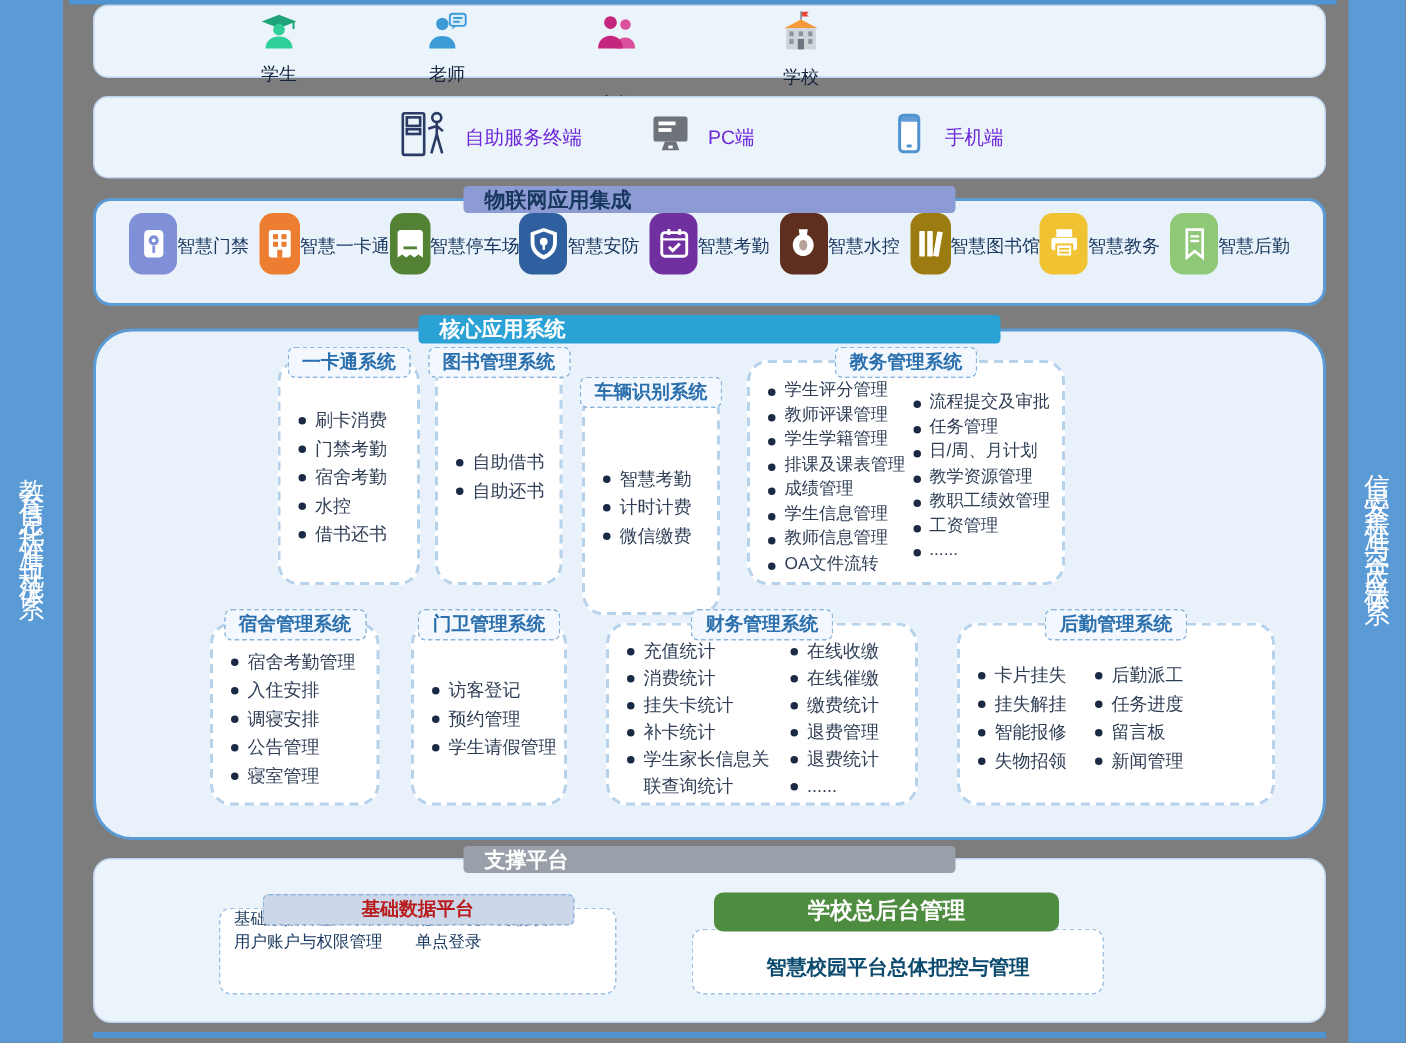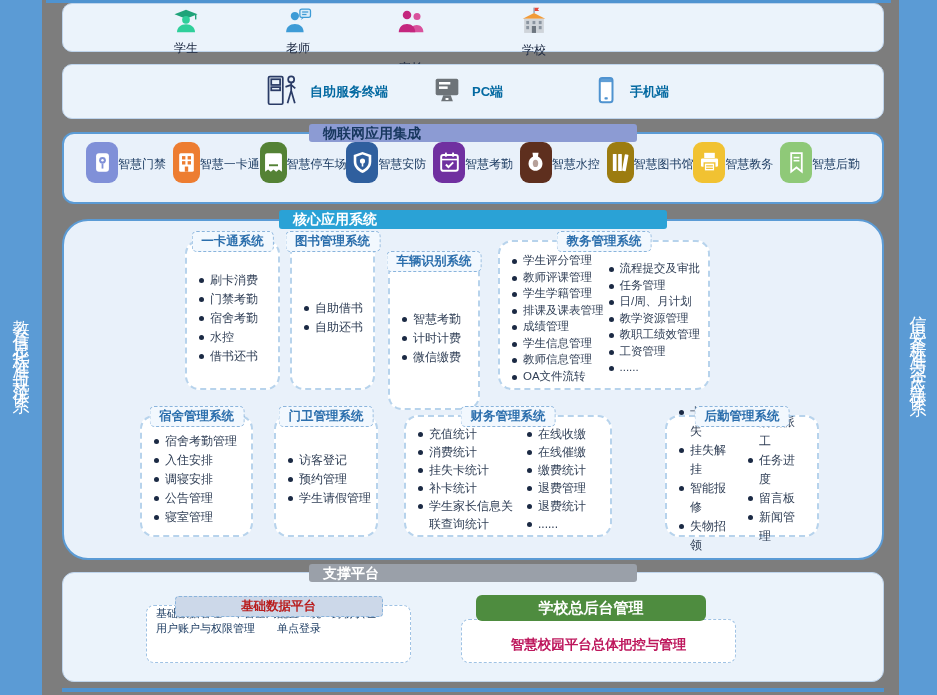--- a/index.html
+++ b/index.html
@@ -36,21 +36,21 @@
   .banner-core{top:-11px;width:360px;background:var(--core_banner);color:#fff;height:19px;line-height:19px}
   .banner-support{top:-9px;width:300px;background:var(--support_banner);color:#fff;height:18px}
 
   
   .user-item{position:absolute;top:2px;transform:translateX(-50%);display:flex;
              flex-direction:column;align-items:center;width:90px}
   .user-item .ulabel{font-size:12px;color:#16233d;margin-top:0px}
 
   
   .term-item{position:absolute;top:0;height:100%;display:flex;align-items:center;gap:9px}
-  .term-item .tlabel{font-size:13px;color:#0369a1;font-weight:700}
+  .term-item .tlabel{font-size:13px;color:#6d28d9;font-weight:400}
 
   
   .iot-row{position:absolute;left:0;right:0;top:8px;display:flex;justify-content:space-between;
            padding:0 22px}
   .iot-item{display:flex;flex-direction:row;align-items:center;width:80px}
   .iot-icon{width:38px;height:41px;border-radius:9px;display:flex;align-items:center;
             justify-content:center;background:currentColor}
   .iot-label{font-size:12px;color:#17375e;margin-top:3px;white-space:nowrap}
 
   
@@ -77,21 +77,21 @@
               text-align:center;background:#ccd8e9;border:1px dashed #8ab4dc;border-radius:4px;
               color:#b91c1c;font-weight:bold;font-size:12.5px;padding:1px 8px;white-space:nowrap}
   .base-line{font-size:11px;color:#17375e;padding:0 9px;line-height:15px}
   .base-line:first-of-type{margin-top:15px}
   .admin-banner{position:absolute;left:413px;top:22px;width:230px;height:26px;border-radius:6px;
                 background:var(--admin_green);color:#fff;font-weight:bold;font-size:15px;
                 text-align:center;line-height:26px;z-index:3}
   .admin-card{position:absolute;left:398px;top:46px;width:275px;height:44px;background:#fff;
               border:1.5px dashed #9fc2e4;border-radius:8px;box-sizing:border-box;
               display:flex;align-items:flex-end;justify-content:center;padding-bottom:8px}
-  .admin-card span{font-size:13.5px;font-weight:bold;color:#be185d}
+  .admin-card span{font-size:13.5px;font-weight:bold;color:#0c4a6e}
 </style>
 </head>
 <body>
 
 <div class="page">
 
   <div class="vbar vbar-left">
     <span class="vtext">教育信息化标准与规范体系</span>
   </div>
   <div class="vbar vbar-right">
@@ -513,21 +513,21 @@
                 <i class="b"></i>
                 <span>退费统计</span>
               </div>
               <div class="li">
                 <i class="b"></i>
                 <span>......</span>
               </div>
             </div>
           </div>
         </div>
-        <div class="sys-card s7" style="left: 601px; top: 194px; width: 154px; height: 122px;">
+        <div class="sys-card s7" style="left: 574px; top: 194px; width: 212px; height: 122px;">
           <div class="sys-badge">后勤管理系统</div>
           <div class="cols multi">
             <div class="col">
               <div class="li">
                 <i class="b"></i>
                 <span>卡片挂失</span>
               </div>
               <div class="li">
                 <i class="b"></i>
                 <span>挂失解挂</span>

